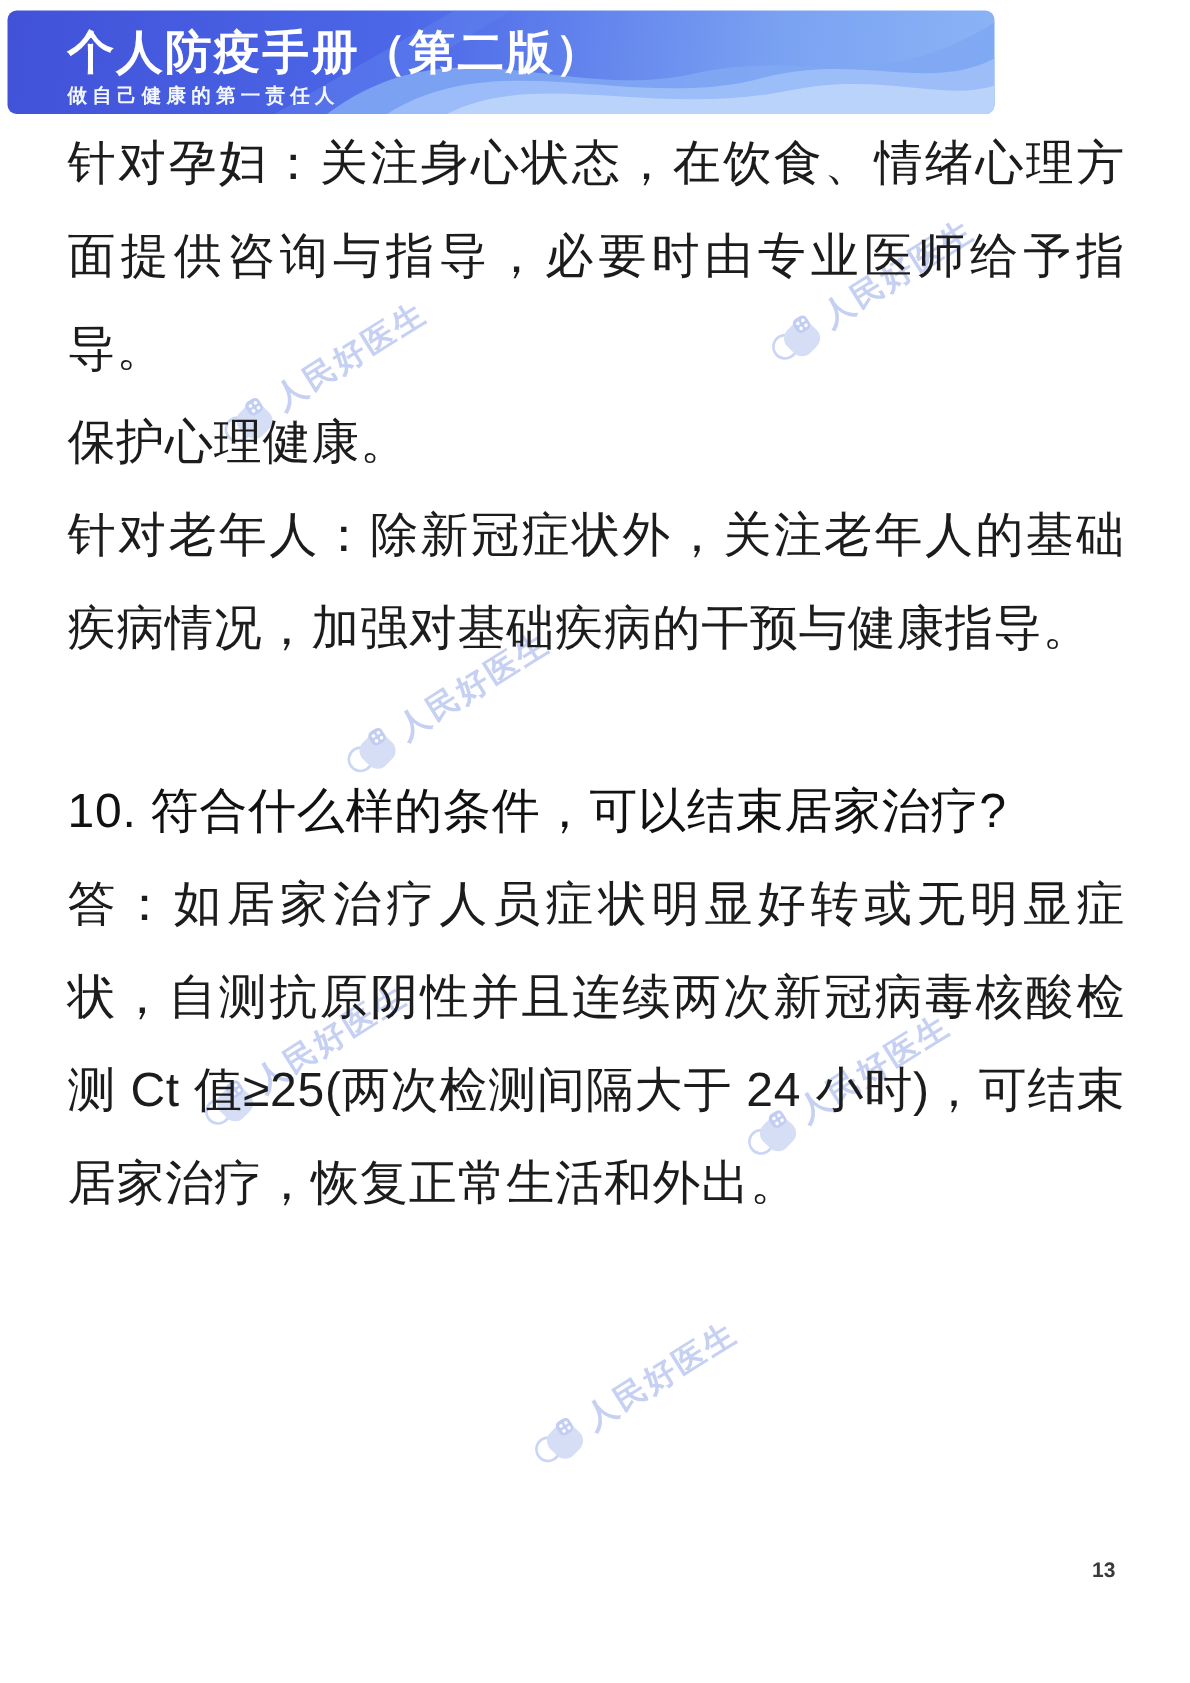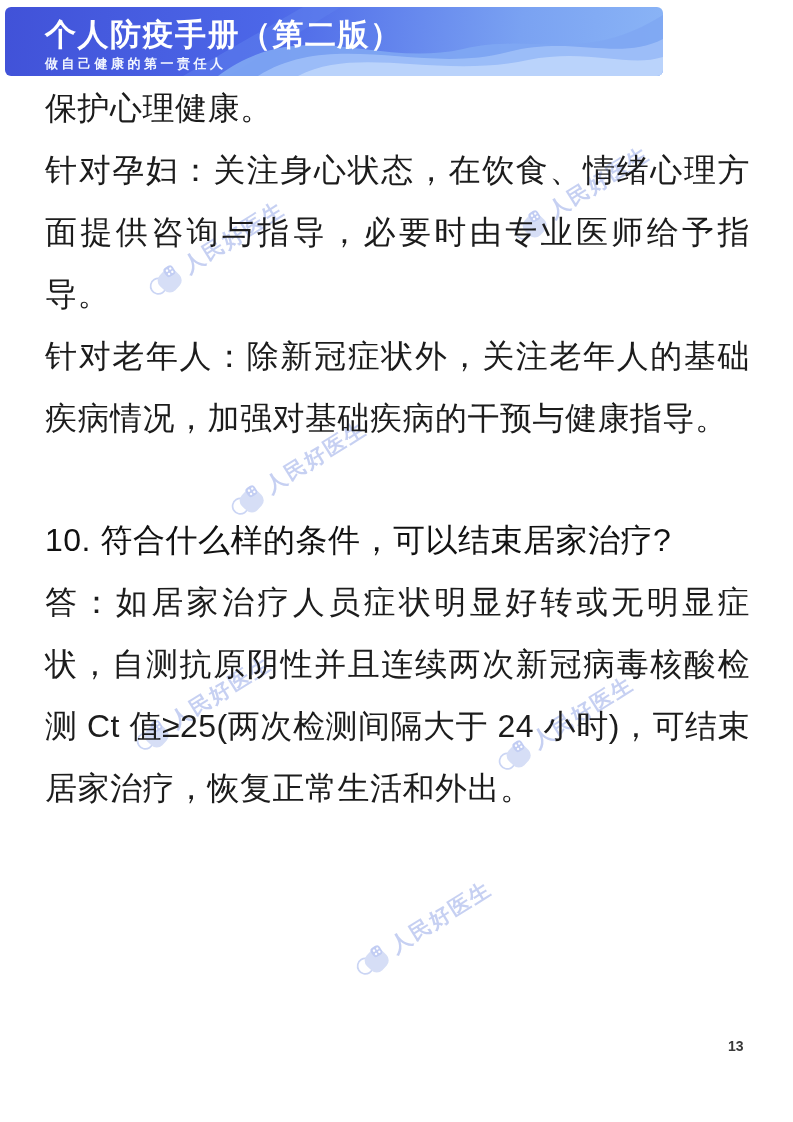--- a/index.html
+++ b/index.html
@@ -158,20 +158,20 @@
     <rect x="25" y="10" width="12" height="12" rx="4" fill="#aebdf0"></rect>
     <circle cx="29" cy="14" r="1.4" fill="#ffffff"></circle>
       <circle cx="33.5" cy="14" r="1.4" fill="#ffffff"></circle>
     <circle cx="29" cy="18.5" r="1.4" fill="#ffffff"></circle>
       <circle cx="33.5" cy="18.5" r="1.4" fill="#ffffff"></circle>
   </svg>
   <span class="wm-text">人民好医生</span>
 </div>
 
 <div class="content">
+  <p>针对孕妇：关注身心状态，在饮食、情绪心理方面提供咨询与指导，必要时由专业医师给予指导。</p>
   <p>保护心理健康。</p>
-  <p>针对孕妇：关注身心状态，在饮食、情绪心理方面提供咨询与指导，必要时由专业医师给予指导。</p>
   <p>针对老年人：除新冠症状外，关注老年人的基础疾病情况，加强对基础疾病的干预与健康指导。</p>
   <p class="question">10. 符合什么样的条件，可以结束居家治疗?</p>
   <p>答：如居家治疗人员症状明显好转或无明显症状，自测抗原阴性并且连续两次新冠病毒核酸检测 Ct 值≥25(两次检测间隔大于 24 小时)，可结束居家治疗，恢复正常生活和外出。</p>
 </div>
 
 <div class="page-number">13</div>
 
 </body></html>

